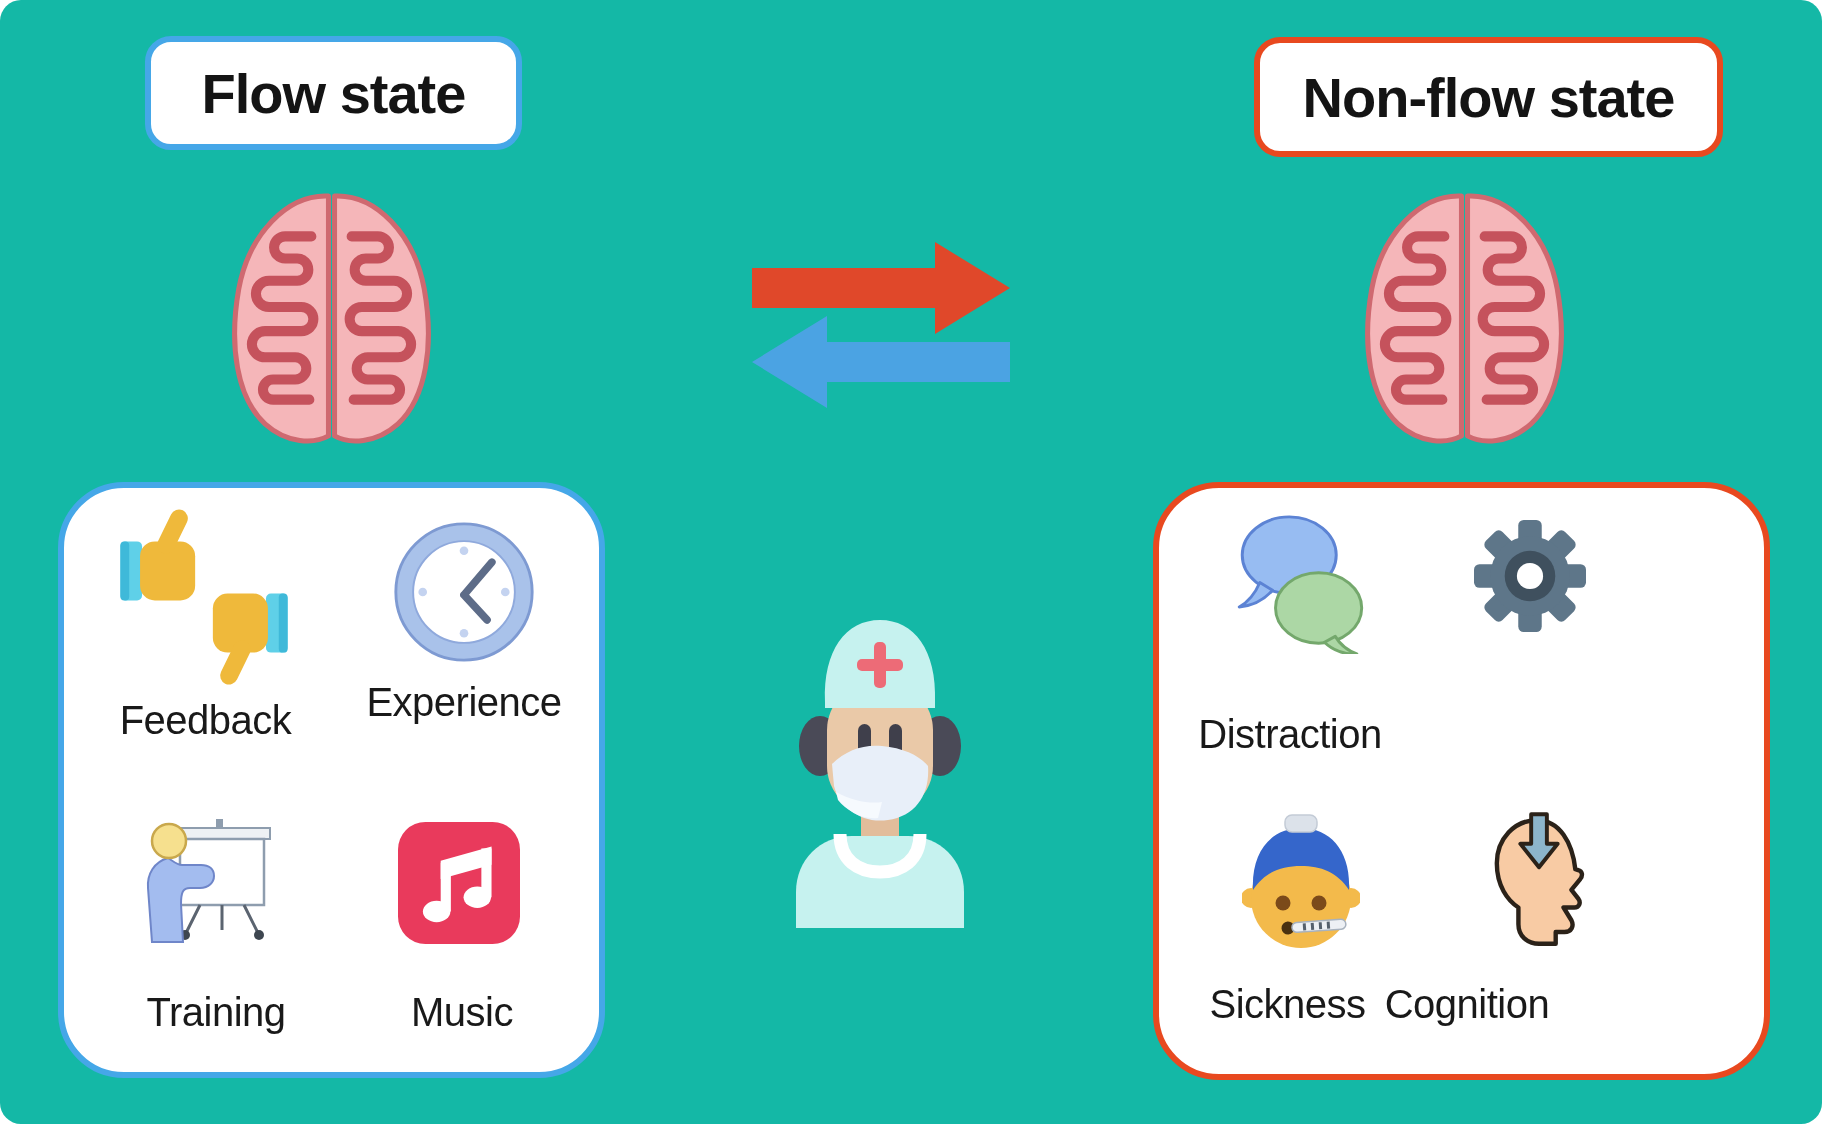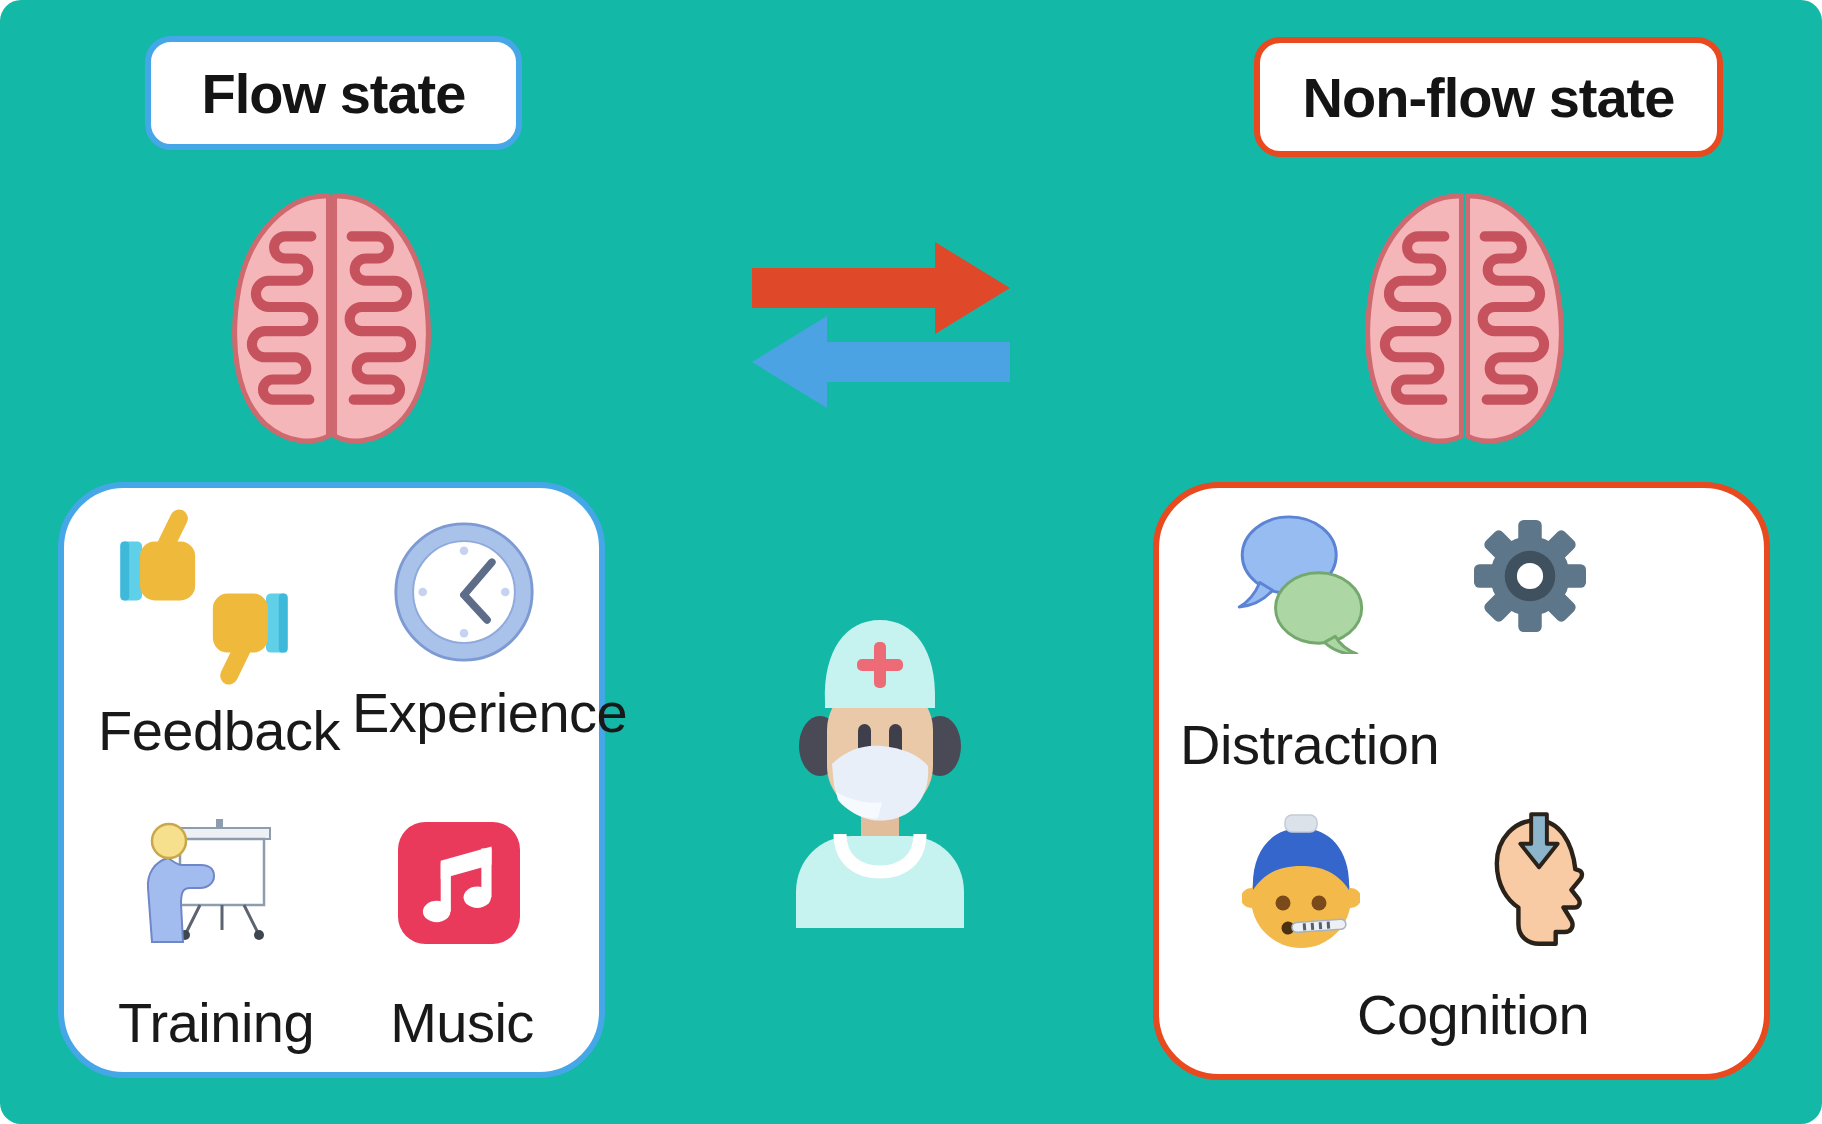--- a/index.html
+++ b/index.html
@@ -15,21 +15,21 @@
     font-weight:700;font-size:56px;color:#141414;letter-spacing:-1px;
   }
   .state-title.blue{border-color:#45A7E8;}
   .state-title.red{border-color:#E8491F;}
   .factor-box{
     background:#ffffff;border-radius:66px;border:6px solid;box-sizing:border-box;
   }
   .factor-box.blue{border-color:#45A7E8;}
   .factor-box.red{border-color:#E8491F;}
   .factor-label{
-    font-size:56px;color:#191919;text-align:center;white-space:nowrap;
+    font-size:40px;color:#191919;text-align:center;white-space:nowrap;
     letter-spacing:-0.5px;
   }
   .factor-label.small{font-size:37px;}
   svg{display:block;}
 </style>
 </head>
 <body>
 
 <div id="canvas">
 
@@ -160,20 +160,21 @@
     <circle cx="76" cy="97" r="7.5" fill="#7B4A1A"></circle>
     <g transform="rotate(-4 45 122)">
       <circle cx="45" cy="122" r="6.5" fill="#4A3110"></circle>
       <rect x="49" y="117" width="54" height="10" rx="5" fill="#EDF0F4" stroke="#A8B2BE" stroke-width="1.5"></rect>
       <rect x="60" y="118.5" width="3" height="7" fill="#55606C"></rect>
       <rect x="68" y="118.5" width="3" height="7" fill="#55606C"></rect>
       <rect x="76" y="118.5" width="3" height="7" fill="#55606C"></rect>
       <rect x="84" y="118.5" width="3" height="7" fill="#55606C"></rect>
     </g>
   </svg>
+  <div class="abs factor-label" style="left:1180px;top:982px;width:215px;">Sickness</div>
 
   <svg class="abs" style="left:1488px;top:812px;" width="104" height="138" viewBox="0 0 106 140">
     <path d="M50 8 C27 8 9 27 9 52 C9 75 20 90 31 97 L31 114 C31 126 40 134 52 134 L69 134 L69 122 L78 122 C85 122 88 116 85 110 L77 97 L88 97 C93 97 95 92 92 88 L85 79 L94 68 C97 64 96 60 92 59 L89 58 C86 31 73 8 50 8 Z" fill="#F8CBA4" stroke="#2B2219" stroke-width="4.5" stroke-linejoin="round"></path>
     <path d="M44 2 L60 2 L60 32 L71 32 L52 56 L33 32 L44 32 Z" fill="#8CB5CB" stroke="#2B2219" stroke-width="4" stroke-linejoin="round"></path>
   </svg>
   <div class="abs factor-label" style="left:1357px;top:982px;width:220px;">Cognition</div>
 
 </div>
 
 </body></html>

